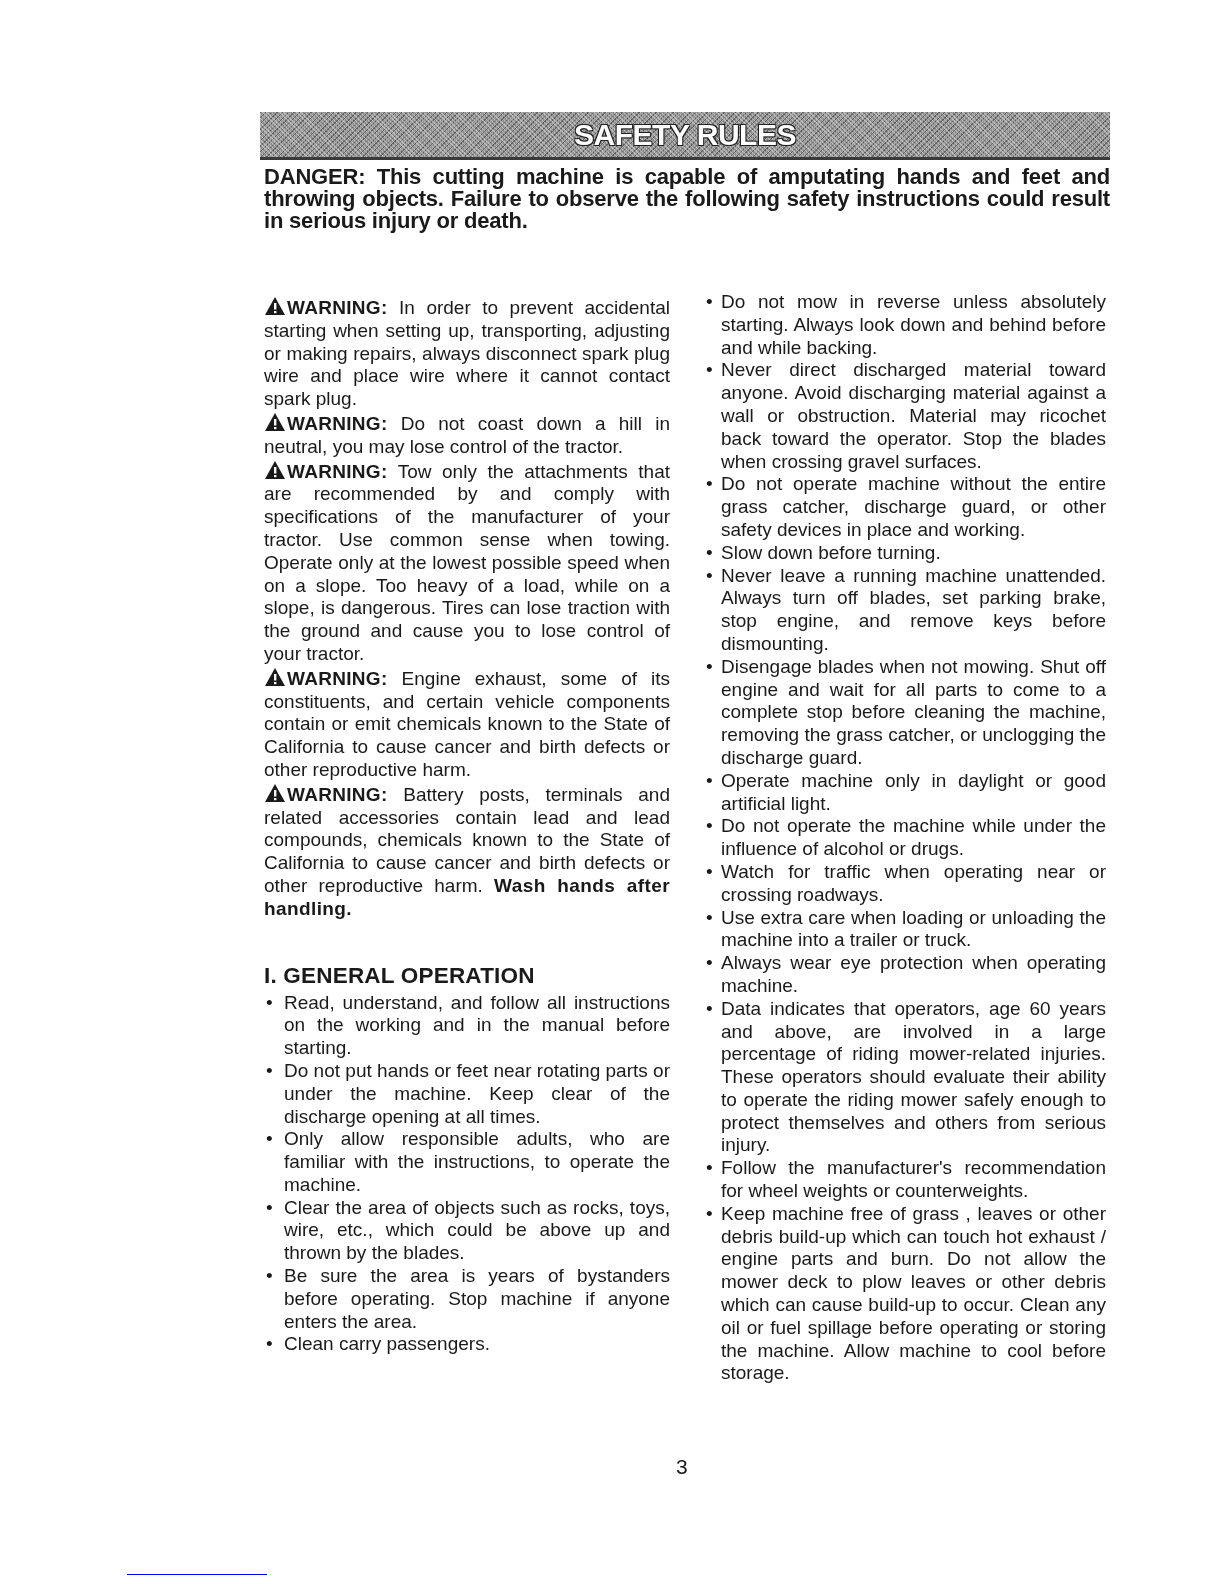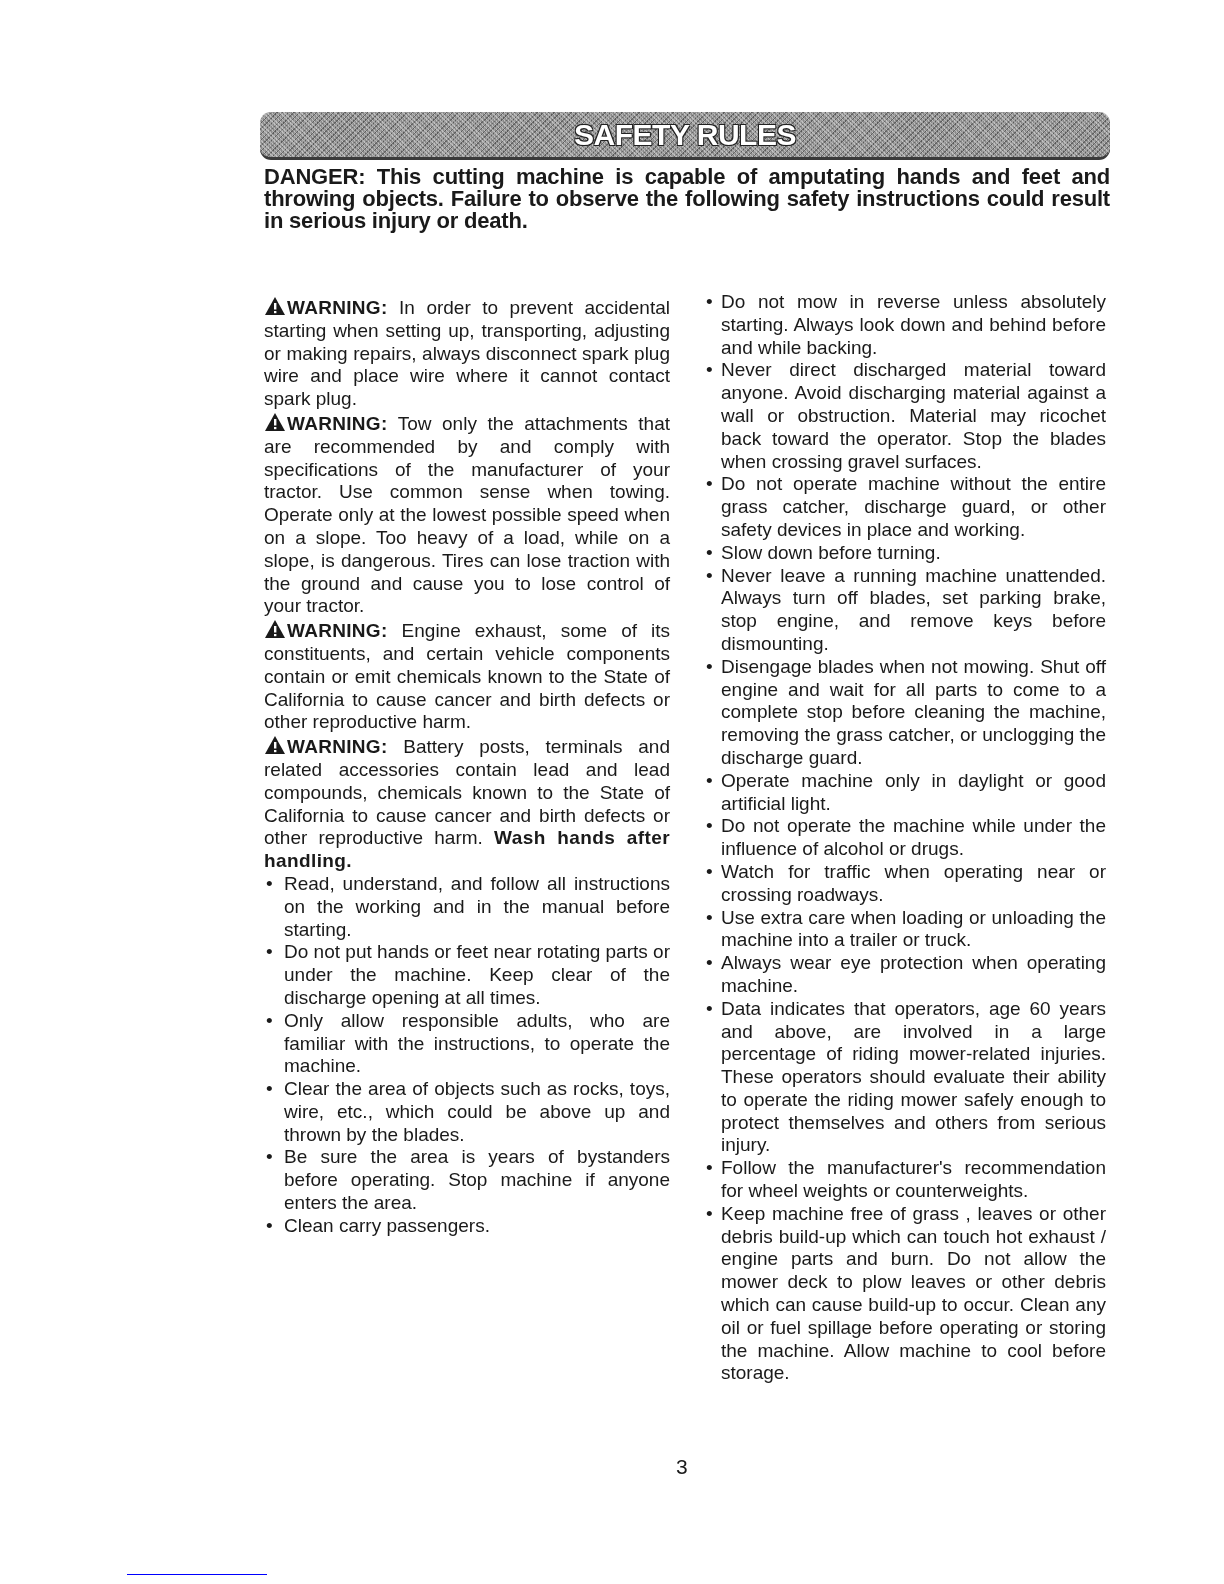--- a/index.html
+++ b/index.html
@@ -6,21 +6,21 @@
     body { width: 1224px; height: 1584px; position: relative; overflow: hidden;
            font-family: "Liberation Sans", sans-serif; color: #1a1a1a; }
 
     .banner { position: absolute; left: 260px; top: 112px; width: 850px; height: 48px;
               background-color: #8a8a8a;
               background-image:
                 repeating-linear-gradient(45deg, rgba(255,255,255,0.35) 0 1px, transparent 1px 3px),
                 repeating-linear-gradient(-45deg, rgba(0,0,0,0.35) 0 1px, transparent 1px 4px),
                 repeating-linear-gradient(90deg, rgba(255,255,255,0.2) 0 1px, transparent 1px 2px);
               border-bottom: 3px solid #3a3a3a; box-sizing: border-box;
-              display: flex; align-items: center; justify-content: center; border-radius: 11px; }
+              display: flex; align-items: center; justify-content: center; }
     .banner-title { color: #ffffff; font-weight: bold; font-size: 30px; letter-spacing: -0.5px;
                     text-shadow: -1px -1px 0 #222, 1px -1px 0 #222, -1px 1px 0 #222, 1px 1px 0 #222; }
 
     .danger { position: absolute; left: 264px; top: 166px; width: 846px;
               font-weight: bold; font-size: 22px; line-height: 22px; text-align: justify;
               letter-spacing: -0.2px; }
 
     .col { position: absolute; font-size: 19px; line-height: 22.8px; margin-top: 48px; }
     .col-left { left: 264px; top: 248px; width: 406px; }
     .col-right { left: 704px; top: 243px; width: 402px; }
@@ -54,32 +54,38 @@
   <div id="warnings">
       <p class="warning"><span class="warn-icon"><svg viewBox="0 0 22 20" width="22" height="20">
             <polygon points="11,1 21,19 1,19" fill="#1a1a1a"></polygon>
             <rect x="10" y="7" width="2.4" height="6.5" fill="#fff"></rect>
             <rect x="10" y="15" width="2.4" height="2.2" fill="#fff"></rect>
           </svg></span><span class="warn-label">WARNING:</span><span> In order to prevent accidental starting when setting up, transporting, adjusting or making repairs, always disconnect spark plug wire and place wire where it cannot contact spark plug.</span><span class="bold-tail"></span></p>
       <p class="warning"><span class="warn-icon"><svg viewBox="0 0 22 20" width="22" height="20">
             <polygon points="11,1 21,19 1,19" fill="#1a1a1a"></polygon>
             <rect x="10" y="7" width="2.4" height="6.5" fill="#fff"></rect>
             <rect x="10" y="15" width="2.4" height="2.2" fill="#fff"></rect>
+          </svg></span><span class="warn-label">WARNING:</span><span> Do not coast down a hill in neutral, you may lose control of the tractor.</span><span class="bold-tail"></span></p>
+      <p class="warning"><span class="warn-icon"><svg viewBox="0 0 22 20" width="22" height="20">
+            <polygon points="11,1 21,19 1,19" fill="#1a1a1a"></polygon>
+            <rect x="10" y="7" width="2.4" height="6.5" fill="#fff"></rect>
+            <rect x="10" y="15" width="2.4" height="2.2" fill="#fff"></rect>
           </svg></span><span class="warn-label">WARNING:</span><span> Tow only the attachments that are recommended by and comply with specifications of the manufacturer of your tractor. Use common sense when towing. Operate only at the lowest possible speed when on a slope. Too heavy of a load, while on a slope, is dangerous. Tires can lose traction with the ground and cause you to lose control of your tractor.</span><span class="bold-tail"></span></p>
       <p class="warning"><span class="warn-icon"><svg viewBox="0 0 22 20" width="22" height="20">
             <polygon points="11,1 21,19 1,19" fill="#1a1a1a"></polygon>
             <rect x="10" y="7" width="2.4" height="6.5" fill="#fff"></rect>
             <rect x="10" y="15" width="2.4" height="2.2" fill="#fff"></rect>
           </svg></span><span class="warn-label">WARNING:</span><span> Engine exhaust, some of its constituents, and certain vehicle components contain or emit chemicals known to the State of California to cause cancer and birth defects or other reproductive harm.</span><span class="bold-tail"></span></p>
       <p class="warning"><span class="warn-icon"><svg viewBox="0 0 22 20" width="22" height="20">
             <polygon points="11,1 21,19 1,19" fill="#1a1a1a"></polygon>
             <rect x="10" y="7" width="2.4" height="6.5" fill="#fff"></rect>
             <rect x="10" y="15" width="2.4" height="2.2" fill="#fff"></rect>
           </svg></span><span class="warn-label">WARNING:</span><span> Battery posts, terminals and related accessories contain lead and lead compounds, chemicals known to the State of California to cause cancer and birth defects or other reproductive harm. </span><span class="bold-tail">Wash hands after handling.</span></p>
     </div>
+  <div class="section-heading">I. GENERAL OPERATION</div>
   <ul class="bullets" id="left-bullets">
       <li><span class="dot">•</span><span>Read, understand, and follow all instructions on the working and in the manual before starting.</span></li>
       <li><span class="dot">•</span><span>Do not put hands or feet near rotating parts or under the machine. Keep clear of the discharge opening at all times.</span></li>
       <li><span class="dot">•</span><span>Only allow responsible adults, who are familiar with the instructions, to operate the machine.</span></li>
       <li><span class="dot">•</span><span>Clear the area of objects such as rocks, toys, wire, etc., which could be above up and thrown by the blades.</span></li>
       <li><span class="dot">•</span><span>Be sure the area is years of bystanders before operating. Stop machine if anyone enters the area.</span></li>
       <li><span class="dot">•</span><span>Clean carry passengers.</span></li>
     </ul>
 </div>
 

